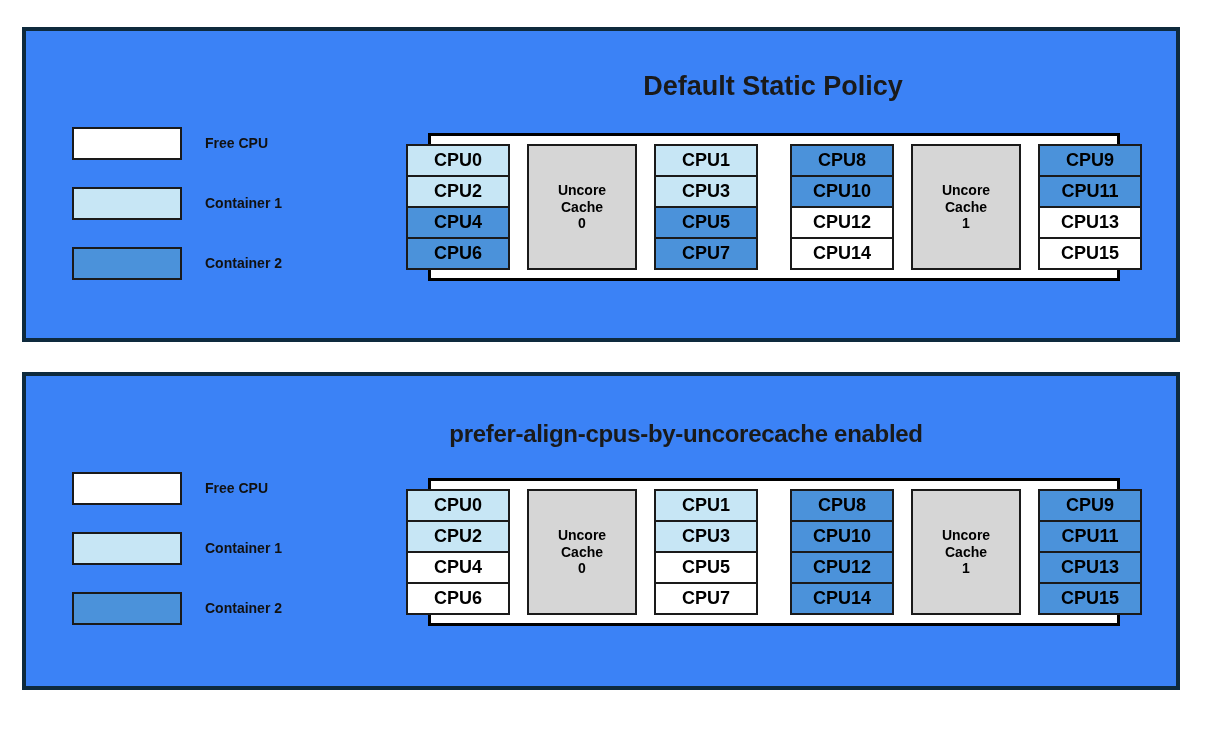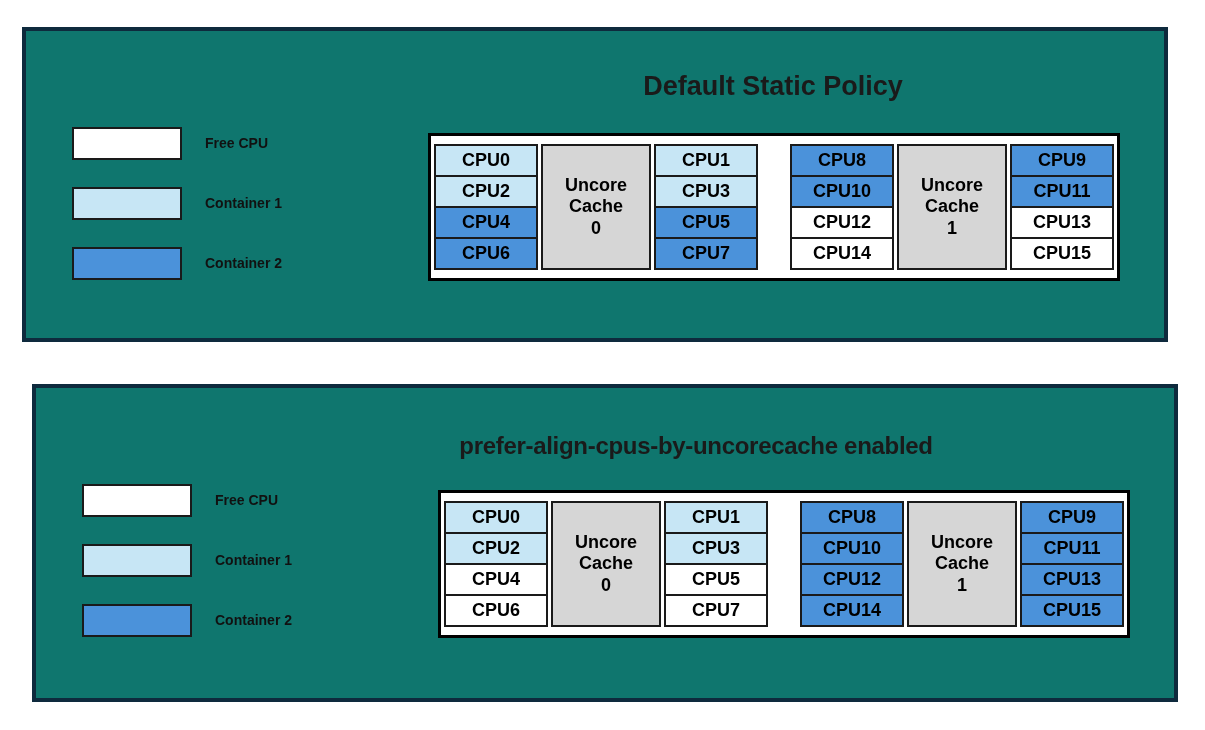--- a/index.html
+++ b/index.html
@@ -10,25 +10,26 @@
     height: 730px;
     font-family: "Liberation Sans", sans-serif;
     position: relative;
     overflow: hidden;
   }
   .panel {
     position: absolute;
     left: 22px;
     width: 1138px;
     border: 4px solid var(--panel_border, #0e2a3d);
-    background: #0f766e;
+    background: #3b82f6;
     box-sizing: content-box;
+    padding-left: 12px;
   }
   .panel-1 { top: 27px;  height: 307px; }
-  .panel-2 { top: 384px; height: 310px; margin-left: 10px; }
+  .panel-2 { top: 372px; height: 310px; }
 
   .title {
     position: absolute;
     top: 40px;
     height: 32px;
     margin: 0;
     font-weight: bold;
     color: #1a1a1a;
     text-align: center;
     white-space: nowrap;
@@ -72,21 +73,21 @@
     box-sizing: border-box;
     background: #ffffff;
     display: flex;
     justify-content: center;
     align-items: flex-start;
     gap: 32px;
     padding: 8px 3px;
   }
   .cluster {
     display: flex;
-    gap: 3px;
+    gap: 17px;
   }
   .cpu-col {
     display: flex;
     flex-direction: column;
     width: 104px;
   }
   .cell {
     height: 33px;
     margin-top: -2px;
     border: 2px solid #1a1a1a;
@@ -103,21 +104,21 @@
   .uncore {
     width: 110px;
     height: 126px;
     border: 2px solid #1a1a1a;
     box-sizing: border-box;
     background: var(--uncore, #d6d6d6);
     display: flex;
     flex-direction: column;
     align-items: center;
     justify-content: center;
-    font-size: 18px;
+    font-size: 14px;
     font-weight: bold;
     color: #000000;
     line-height: 1.18;
   }
   .free { background: var(--free, #ffffff); }
   .c1   { background: var(--c1, #c7e6f5); }
   .c2   { background: var(--c2, #4b92da); }
 </style>
 </head>
 <body>

